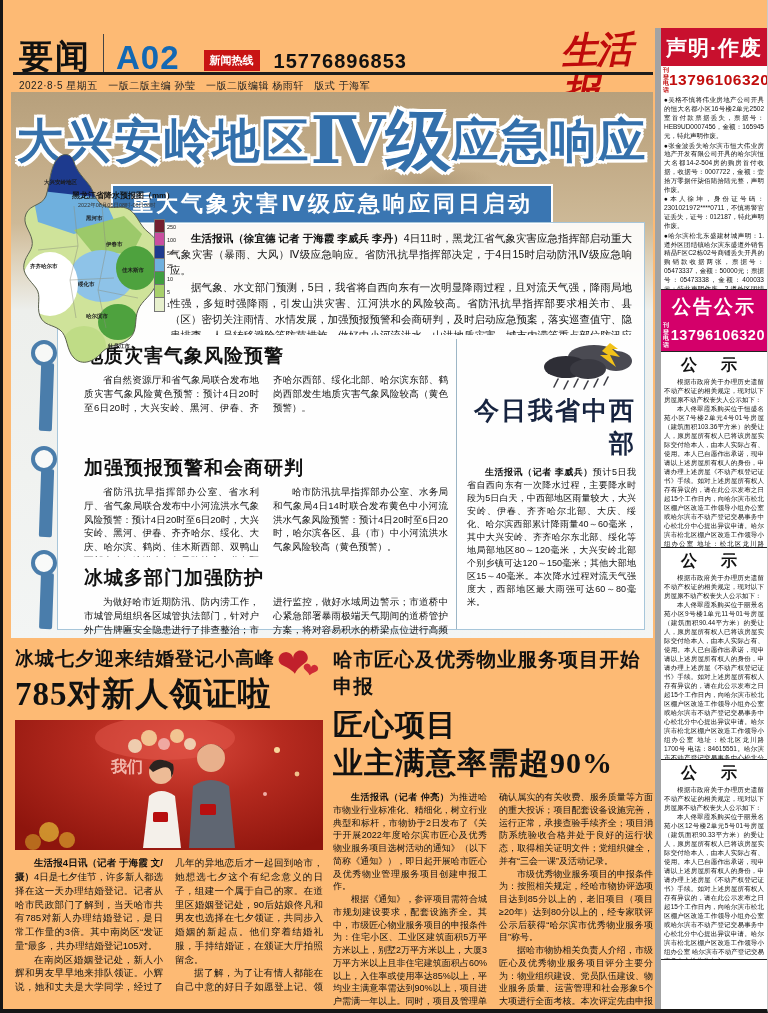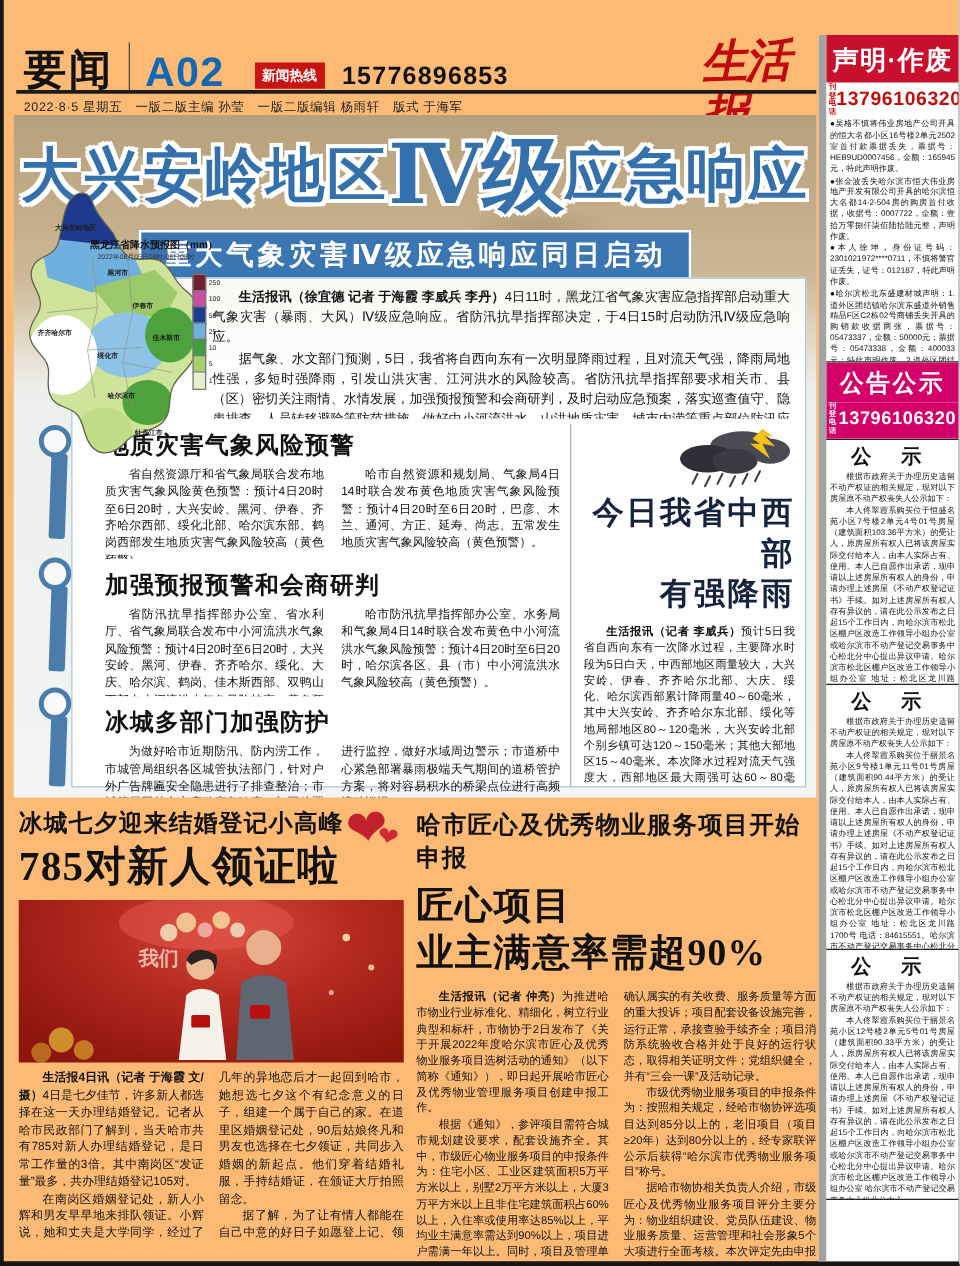--- a/index.html
+++ b/index.html
@@ -140,21 +140,20 @@
         <p>据气象、水文部门预测，5日，我省将自西向东有一次明显降雨过程，且对流天气强，降雨局地性强，多短时强降雨，引发山洪灾害、江河洪水的风险较高。省防汛抗旱指挥部要求相关市、县（区）密切关注雨情、水情发展，加强预报预警和会商研判，及时启动应急预案，落实巡查值守、隐患排查、人员转移避险等防范措施，做好中小河流洪水、山洪地质灾害、城市内涝等重点部位防汛应对和抢险救援。</p>
 
       </div>
 
       <div class="leadcols">
         <div class="sectionsWrap">
           <div class="nsec s1">
             <h3 class="serif">地质灾害气象风险预警</h3>
             <div class="cols">
               <p>省自然资源厅和省气象局联合发布地质灾害气象风险黄色预警：预计4日20时至6日20时，大兴安岭、黑河、伊春、齐齐哈尔西部、绥化北部、哈尔滨东部、鹤岗西部发生地质灾害气象风险较高（黄色预警）。</p>
-              <p>哈市自然资源和规划局、气象局4日14时联合发布黄色地质灾害气象风险预警：预计4日20时至6日20时，巴彦、木兰、通河、方正、延寿、尚志、五常发生地质灾害气象风险较高（黄色预警）。</p>
             </div>
           </div>
           <div class="nsec s2">
             <h3 class="serif">加强预报预警和会商研判</h3>
             <div class="cols">
               <p>省防汛抗旱指挥部办公室、省水利厅、省气象局联合发布中小河流洪水气象风险预警：预计4日20时至6日20时，大兴安岭、黑河、伊春、齐齐哈尔、绥化、大庆、哈尔滨、鹤岗、佳木斯西部、双鸭山西部中小河流洪水气象风险较高（黄色预警）。</p>
               <p>哈市防汛抗旱指挥部办公室、水务局和气象局4日14时联合发布黄色中小河流洪水气象风险预警：预计4日20时至6日20时，哈尔滨各区、县（市）中小河流洪水气象风险较高（黄色预警）。</p>
             </div>
           </div>
           <div class="nsec s3">
@@ -178,21 +177,20 @@
                   <line x1="36" y1="40" x2="32" y2="48"></line>
                 <line x1="46" y1="38" x2="42" y2="46"></line>
                   <line x1="56" y1="40" x2="52" y2="48"></line>
                 <line x1="66" y1="38" x2="62" y2="46"></line>
                   <line x1="76" y1="36" x2="72" y2="44"></line>
               </g>
             </svg>
           </div>
           <div class="wxhead serif">
             <div>今日我省中西部</div>
-            <div>有强降雨</div>
           </div>
           <div class="wxbody">
             <p><span class="bold">生活报讯（记者 李威兵）</span><span>预计5日我省自西向东有一次降水过程，主要降水时段为5日白天，中西部地区雨量较大，大兴安岭、伊春、齐齐哈尔北部、大庆、绥化、哈尔滨西部累计降雨量40～60毫米，其中大兴安岭、齐齐哈尔东北部、绥化等地局部地区80～120毫米，大兴安岭北部个别乡镇可达120～150毫米；其他大部地区15～40毫米。本次降水过程对流天气强度大，西部地区最大雨强可达60～80毫米。</span></p>
 
           </div>
         </div>
       </div>
     </div>
 
     <div class="map">

